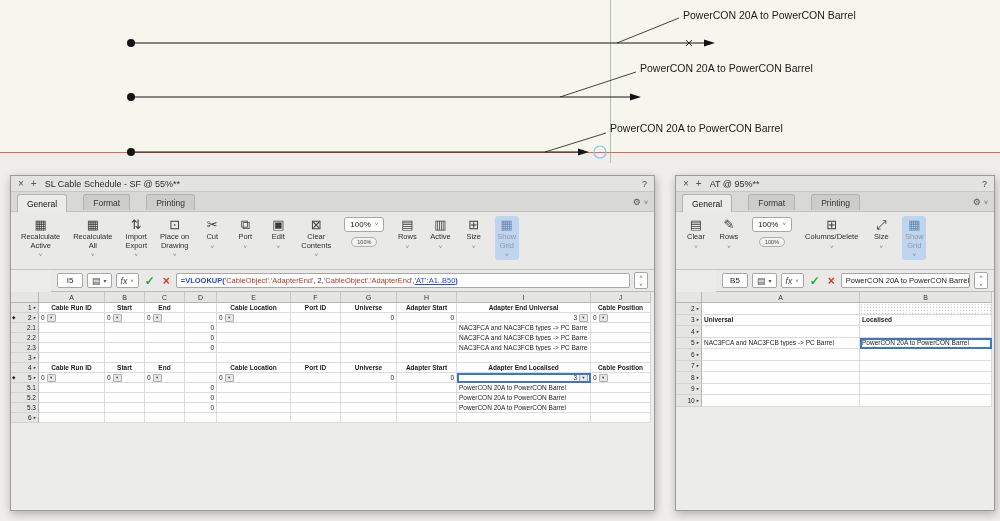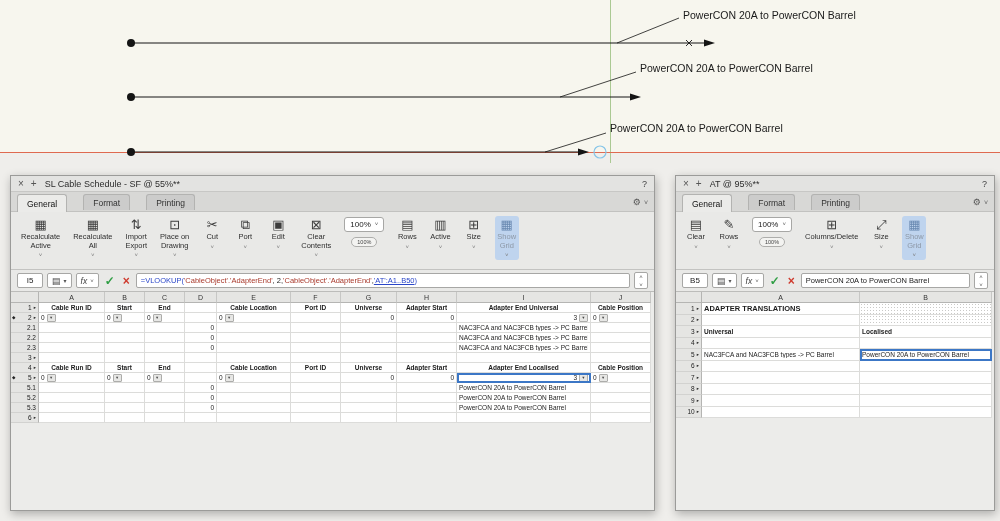--- a/index.html
+++ b/index.html
@@ -42,32 +42,32 @@
   .titem.active .tlabel { color:#8d98a6; }
   .tchev { font-size:6px; line-height:7px; color:#777; margin-top:2px; }
   .zoomwrap { gap:3px; }
   .zoomdd { display:flex; align-items:center; gap:4px; background:#fff; border:1px solid #a7a7a5; border-radius:3px;
             font-size:8px; color:#222; padding:2px 5px; line-height:9px; }
   .zoomdd .chev { font-size:6px; color:#555; }
   .zoompill { border:1px solid #adadab; border-radius:7px; background:#f3f3f1; font-size:5.5px; line-height:8px;
               padding:0 5px; color:#444; margin-top:2px; }
 
   .fbar { height:22px; flex:none; background:#e9e9e7; border-bottom:1px solid #bcbcba; display:flex; align-items:center;
-          gap:4px; padding:0 6px; }
+          gap:4px; padding:0 6px;margin-left:40px; }
   .cellref { width:26px; height:15px; flex:none; background:#fff; border:1px solid #a7a7a5; border-radius:2px;
              font-size:8px; display:flex; align-items:center; justify-content:center; color:#222; }
   .fbtn { height:15px; flex:none; background:#fff; border:1px solid #a7a7a5; border-radius:2px; display:flex;
           align-items:center; gap:3px; padding:0 4px; font-size:9px; color:#444; }
   .fbtn .fx { font-style:italic; font-size:8.5px; }
   .ddmini { font-size:6px; color:#555; }
   .fok { color:#2f9e44; font-weight:bold; font-size:12px; flex:none; padding:0 2px; }
   .fcancel { color:#cf3b2e; font-weight:bold; font-size:12px; flex:none; padding:0 2px; }
   .ffield { flex:1; height:15px; background:#fff; border:1px solid #a7a7a5; border-radius:2px; display:flex;
             align-items:center; padding:0 4px; font-size:7.5px; white-space:nowrap; overflow:hidden; color:#222; }
-  .c-blue { color:#2a46c8; }
+  .c-blue { color:#2a46c8;font-weight:bold; }
   .c-blue-u { color:#2a46c8; text-decoration:underline; }
   .c-red { color:#a93a2c; }
   .c-plain { color:#222; }
   .stepper { width:14px; height:17px; flex:none; background:#fff; border:1px solid #a7a7a5; border-radius:2px;
              display:flex; flex-direction:column; }
   .stepper > div { flex:1; font-size:6px; line-height:8px; text-align:center; color:#555; }
 
   
   .grid { flex:1; background:#ececea; overflow:hidden; font-size:6.5px; color:#1c1c1c; }
   .grow { display:flex; }
@@ -633,30 +633,20 @@
     </div>
   </div>
   <div class="grid">
       <div class="grow ghdr-row">
         <div class="gcorner" style="width: 26px;"></div>
         <div class="gcolhdr" style="width: 158px;">A</div>
         <div class="gcolhdr" style="width: 132px;">B</div>
       </div>
       <div class="grow">
         <div class="grhdr" style="width: 26px;">
-          <div class="rnum">1</div>
-          <div class="rarrow">▸</div>
-        </div>
-        <div class="gcell bold fs-md" style="width: 158px;">
-          <div class="ct">ADAPTER TRANSLATIONS</div>
-        </div>
-        <div class="gcell hatch" style="width: 132px;"></div>
-      </div>
-      <div class="grow">
-        <div class="grhdr" style="width: 26px;">
           <div class="rnum">2</div>
           <div class="rarrow">▸</div>
         </div>
         <div class="gcell" style="width: 158px;"></div>
         <div class="gcell hatch" style="width: 132px;"></div>
       </div>
       <div class="grow">
         <div class="grhdr" style="width: 26px;">
           <div class="rnum">3</div>
           <div class="rarrow">▸</div>

